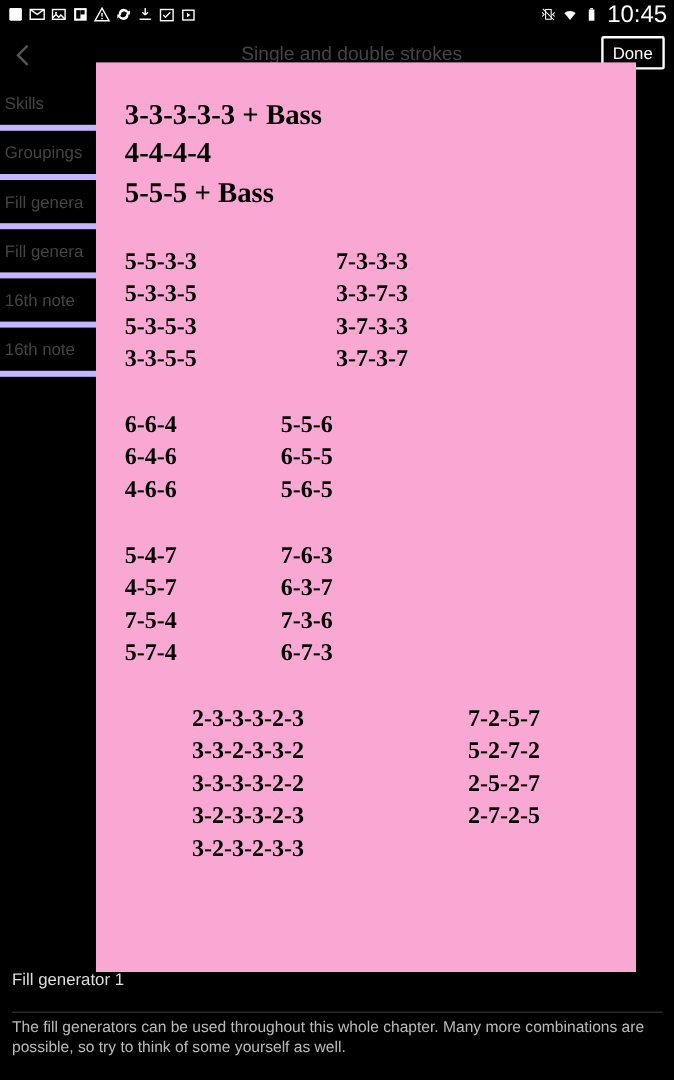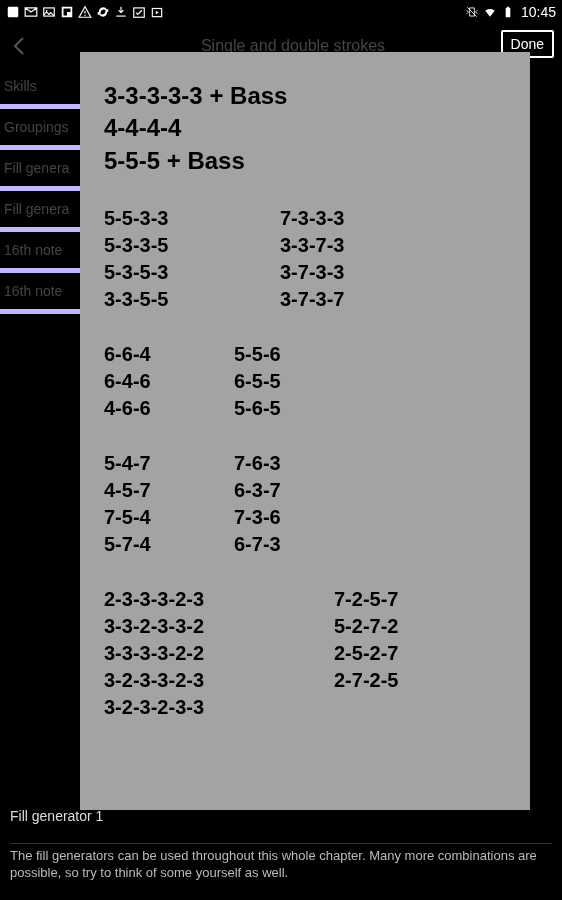--- a/index.html
+++ b/index.html
@@ -4,46 +4,46 @@
 <style>
   * { margin: 0; padding: 0; box-sizing: border-box; }
   html, body { width: 562px; height: 900px; overflow: hidden; font-family: sans-serif; }
   body { background: #000; color: #fff; position: relative; }
 
   
   .status-bar { height: 24px; background: #000; display: flex; align-items: center; justify-content: space-between; padding: 0 6px; font-size: 13px; }
   .status-left, .status-right { display: flex; align-items: center; gap: 4px; }
   .status-icon { width: 14px; height: 14px; display: inline-flex; align-items: center; justify-content: center; color: #fff; font-size: 10px; }
   .status-icon svg { width: 14px; height: 14px; fill: #fff; }
-  .time { font-size: 14px; margin-left: 2px; }
+  .time { font-size: 20px; margin-left: 2px; }
 
   
   .header { height: 44px; display: flex; align-items: center; position: relative; padding: 0 8px; }
   .back-icon { width: 24px; height: 24px; color: #555; }
   .header-title { flex: 1; text-align: center; color: #444; font-size: 16px; font-weight: 300; }
   .done-btn { border: 2px solid #fff; color: #ffffff; background: transparent; font-size: 14px; padding: 4px 8px; border-radius: 2px; position: absolute; right: 8px; top: 6px; font-family: sans-serif; }
 
   
   .sidebar {
     position: absolute; left: 0; top: 68px; width: 80px; color: #444;
     font-size: 14px; font-weight: 300;
   }
   .sidebar-item { padding: 10px 4px; border-bottom: 5px solid #c4b5fd; white-space: nowrap; overflow: hidden; }
 
   
   .sheet {
     position: absolute;
     left: 80px; right: 32px; top: 52px; bottom: 90px;
-    background: #a3a3a3; color: #000;
+    background: #f9a8d4; color: #000;
     padding: 28px 24px 20px 24px;
-    font-family: Liberation Sans, sans-serif;
+    font-family: Liberation Serif, serif;
     font-weight: 900;
   }
   .block { margin-bottom: 28px; }
-  .block:last-child { margin-bottom: 0; }
+  .block:last-child { margin-bottom: 0; justify-content: center; }
   .line1 { font-size: 24px; line-height: 1.35; font-weight: 900; }
   .cols { display: flex; }
   .col { display: flex; flex-direction: column; }
   .cell { font-size: 20px; line-height: 1.35; font-weight: 900; white-space: nowrap; }
   .b2colA { width: 176px; }
   .b3colA { width: 130px; }
   .b4colA { width: 130px; }
   .b5colA { width: 230px; }
 
   

